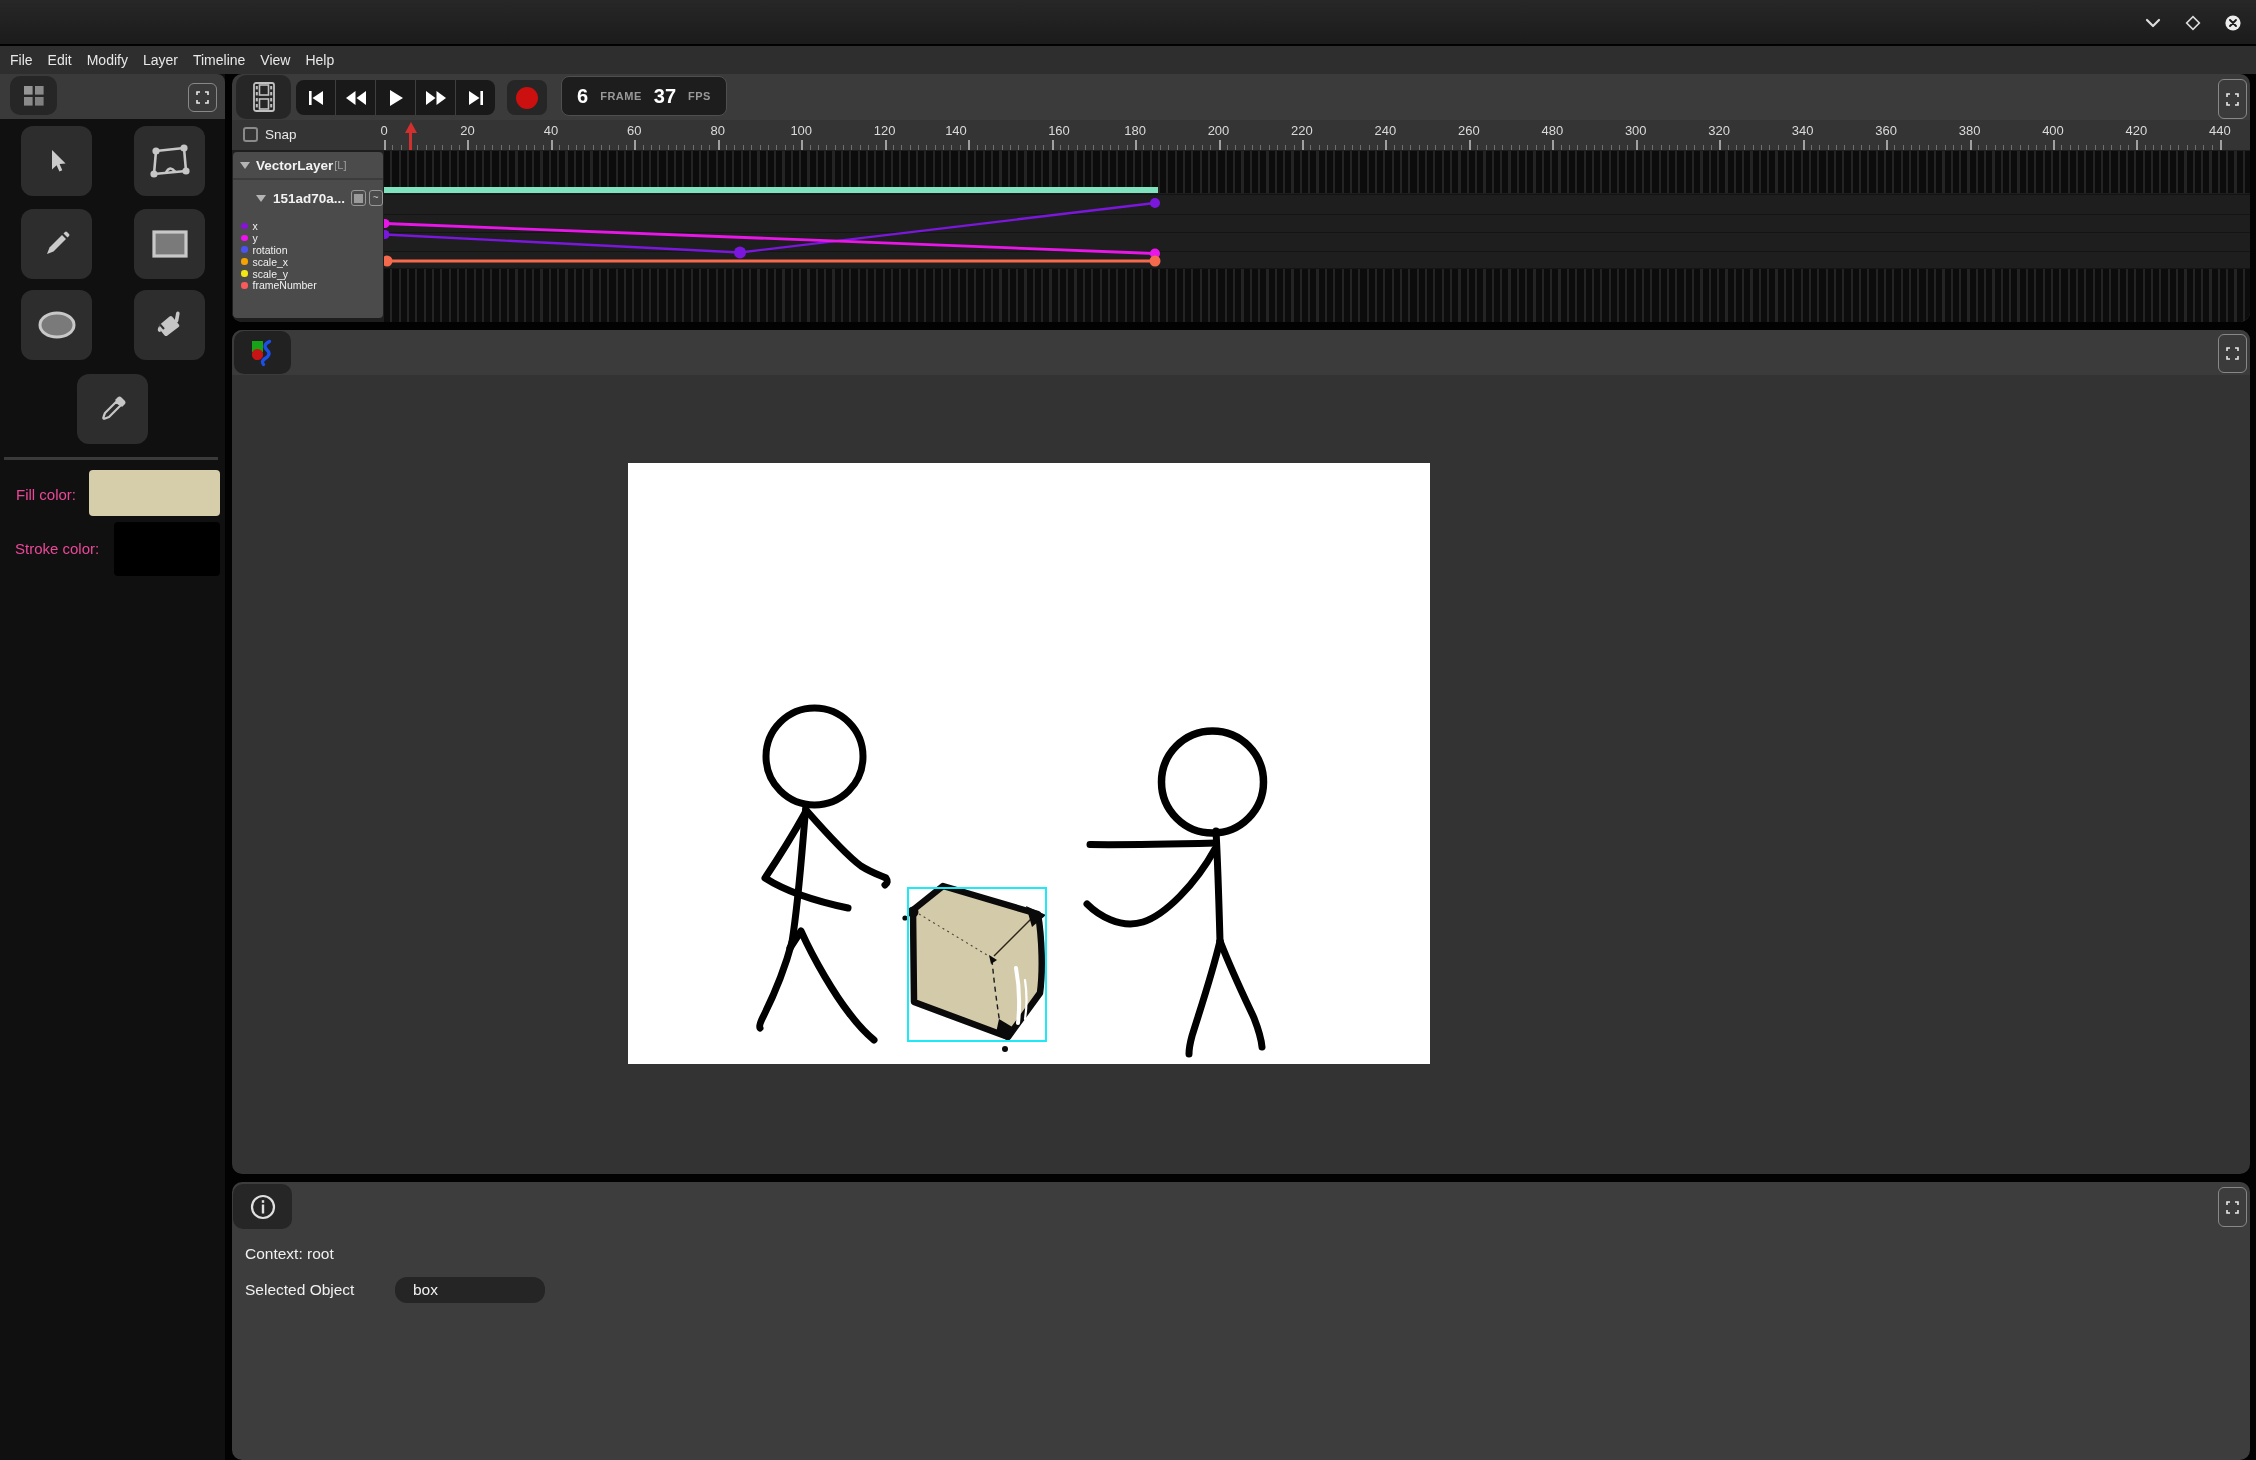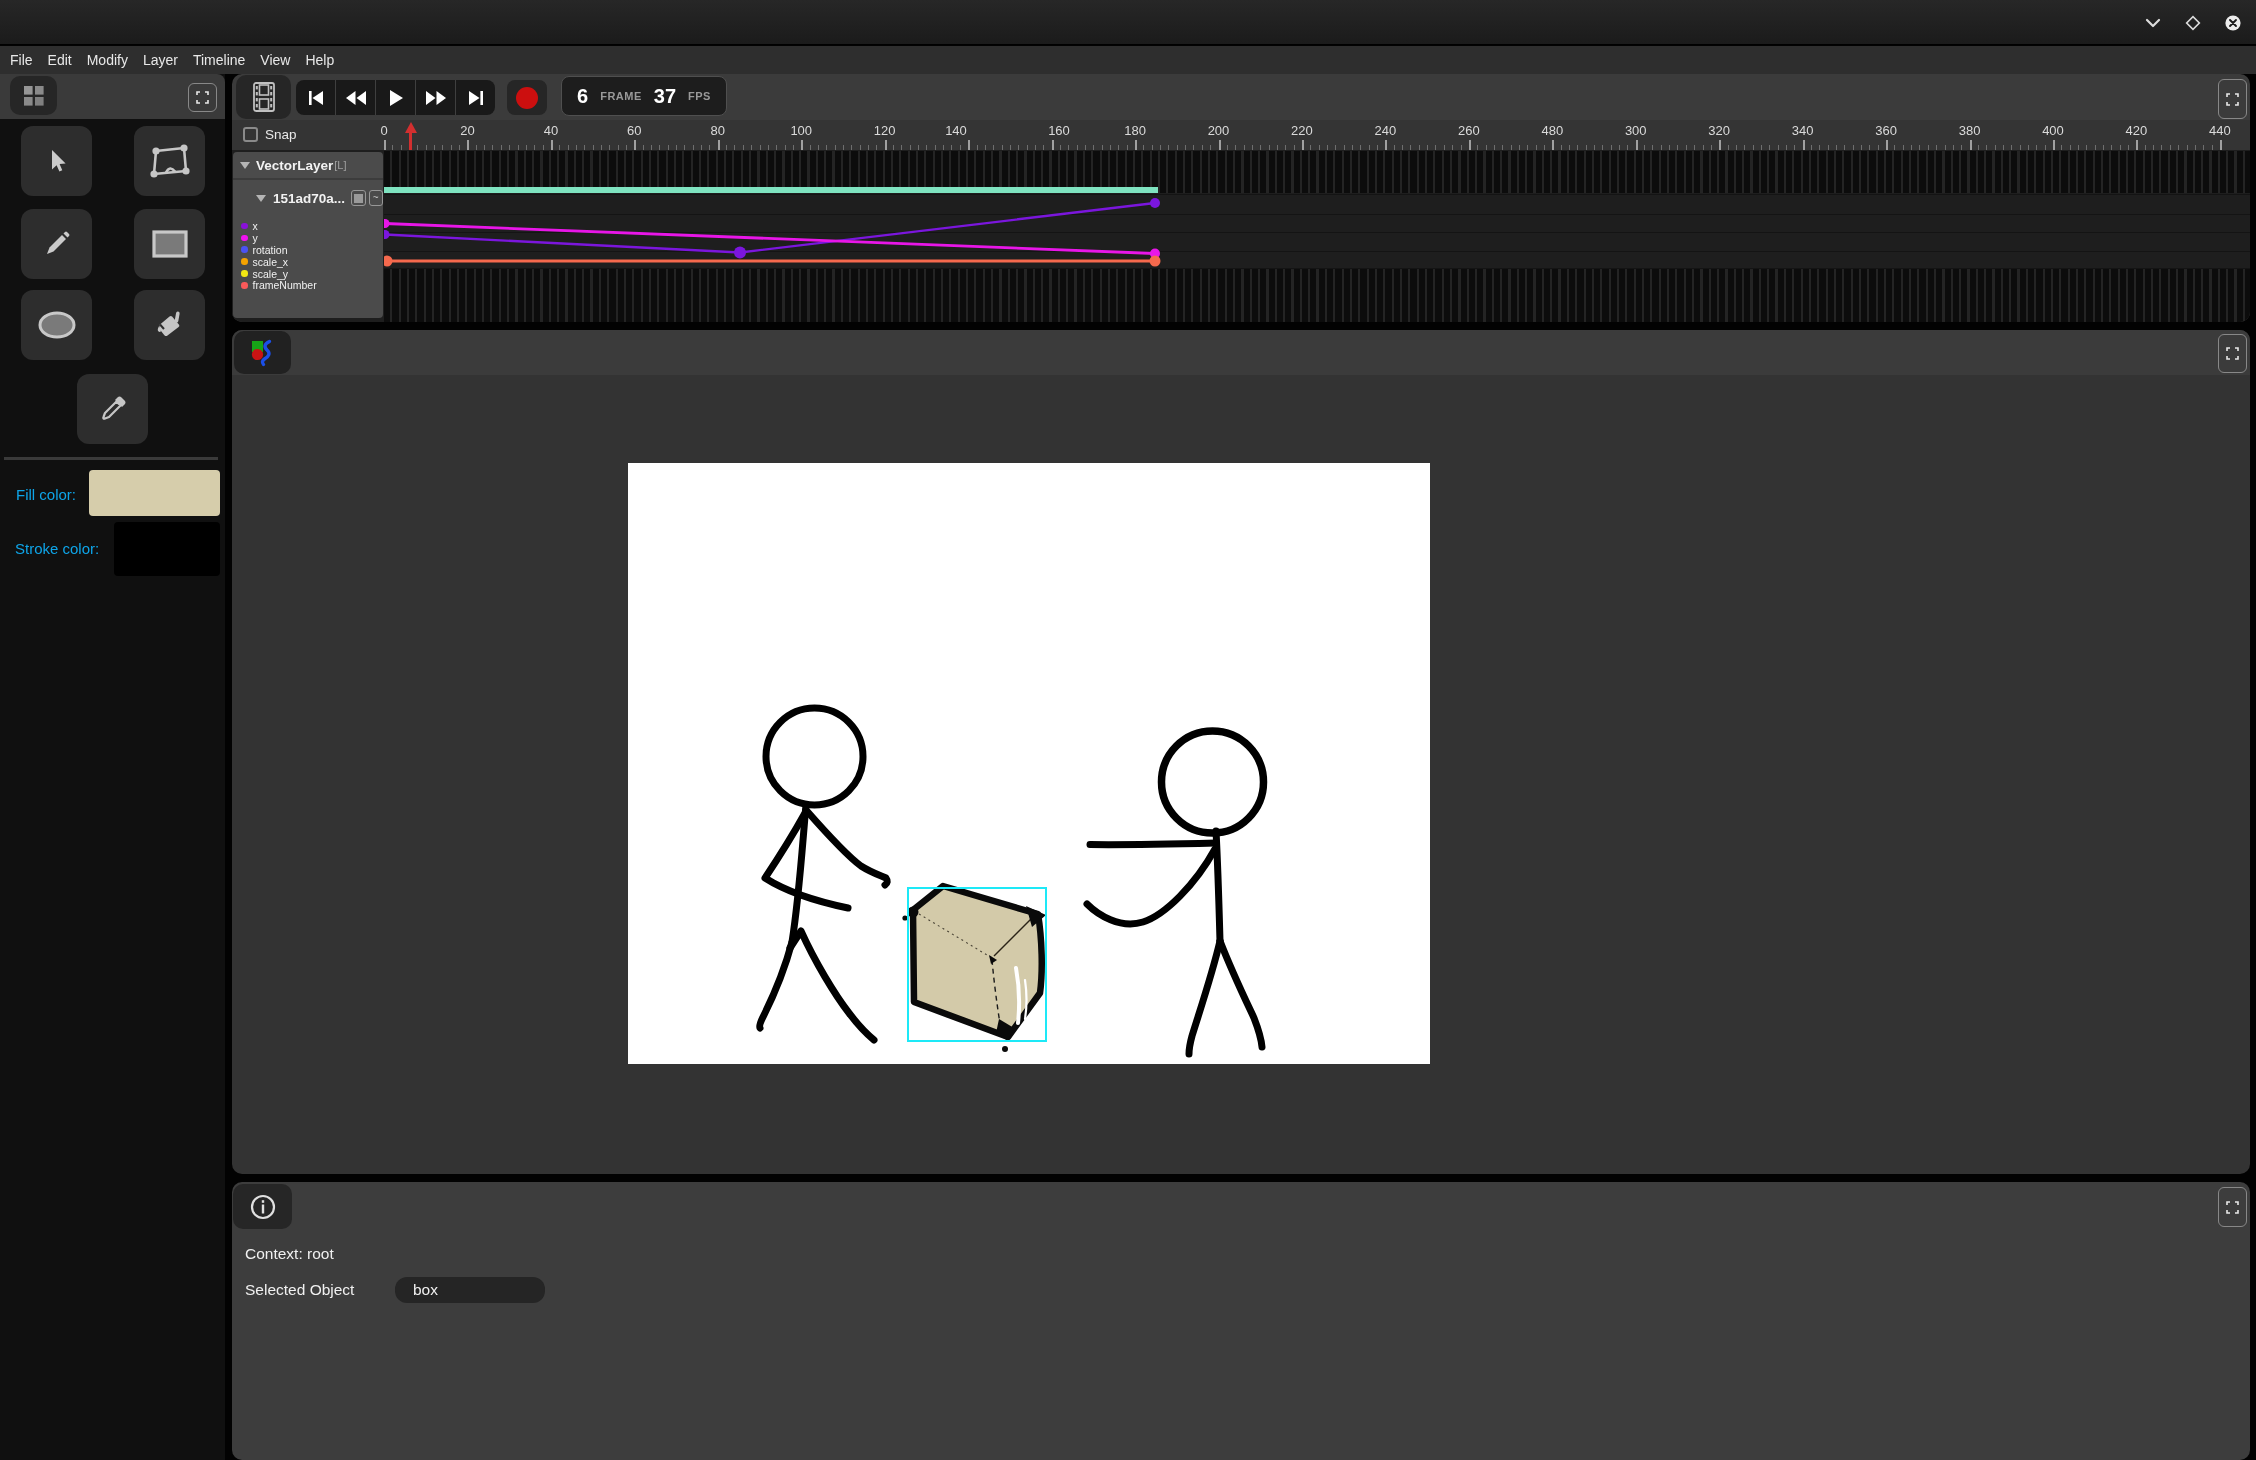--- a/index.html
+++ b/index.html
@@ -23,21 +23,21 @@
   .fs-btn { position:absolute; border:1px solid #888; border-radius:6px;
     display:flex; align-items:center; justify-content:center; background:transparent; }
 
   
   #tool-panel { position:absolute; left:0; top:74px; width:225px; height:1386px; background:#101010; }
   #tool-panel-header { position:absolute; left:0; top:0; width:225px; height:45px;
     background:#3a3a3a; border-radius:0 8px 0 0; }
   .tool-btn { position:absolute; width:71px; height:70px; background:#2d2d2d; border-radius:12px;
     display:flex; align-items:center; justify-content:center; }
   #tools-divider { position:absolute; left:4px; top:383px; width:214px; height:3px; background:#3a3a3a; }
-  .color-label { position:absolute; color:#0ea5e9; font-size:15px; }
+  .color-label { position:absolute; color:#ec4899; font-size:15px; }
   #fill-swatch { position:absolute; left:89px; top:396px; width:131px; height:46px; border-radius:4px; }
   #stroke-swatch { position:absolute; left:114px; top:448px; width:106px; height:54px; border-radius:4px; }
 
   
   #timeline-panel { position:absolute; left:232px; top:74px; width:2018px; height:248px;
     background:#3b3b3b; border-radius:10px; overflow:hidden; }
   #tl-film-btn { left:4px; top:1px; width:55px; height:44px; display:flex; align-items:center; justify-content:center; }
   #transport { position:absolute; left:64px; top:6px; width:199px; height:35px;
     background:#191919; border-radius:8px; display:flex; overflow:hidden; }
   .transport-btn { flex:1 1 0; display:flex; align-items:center; justify-content:center;

